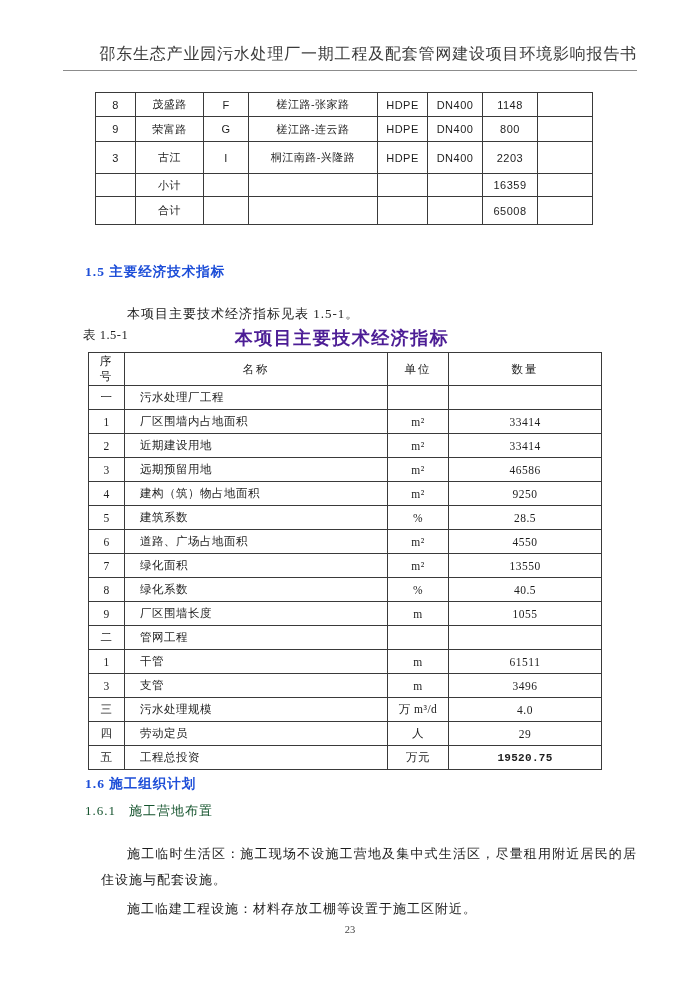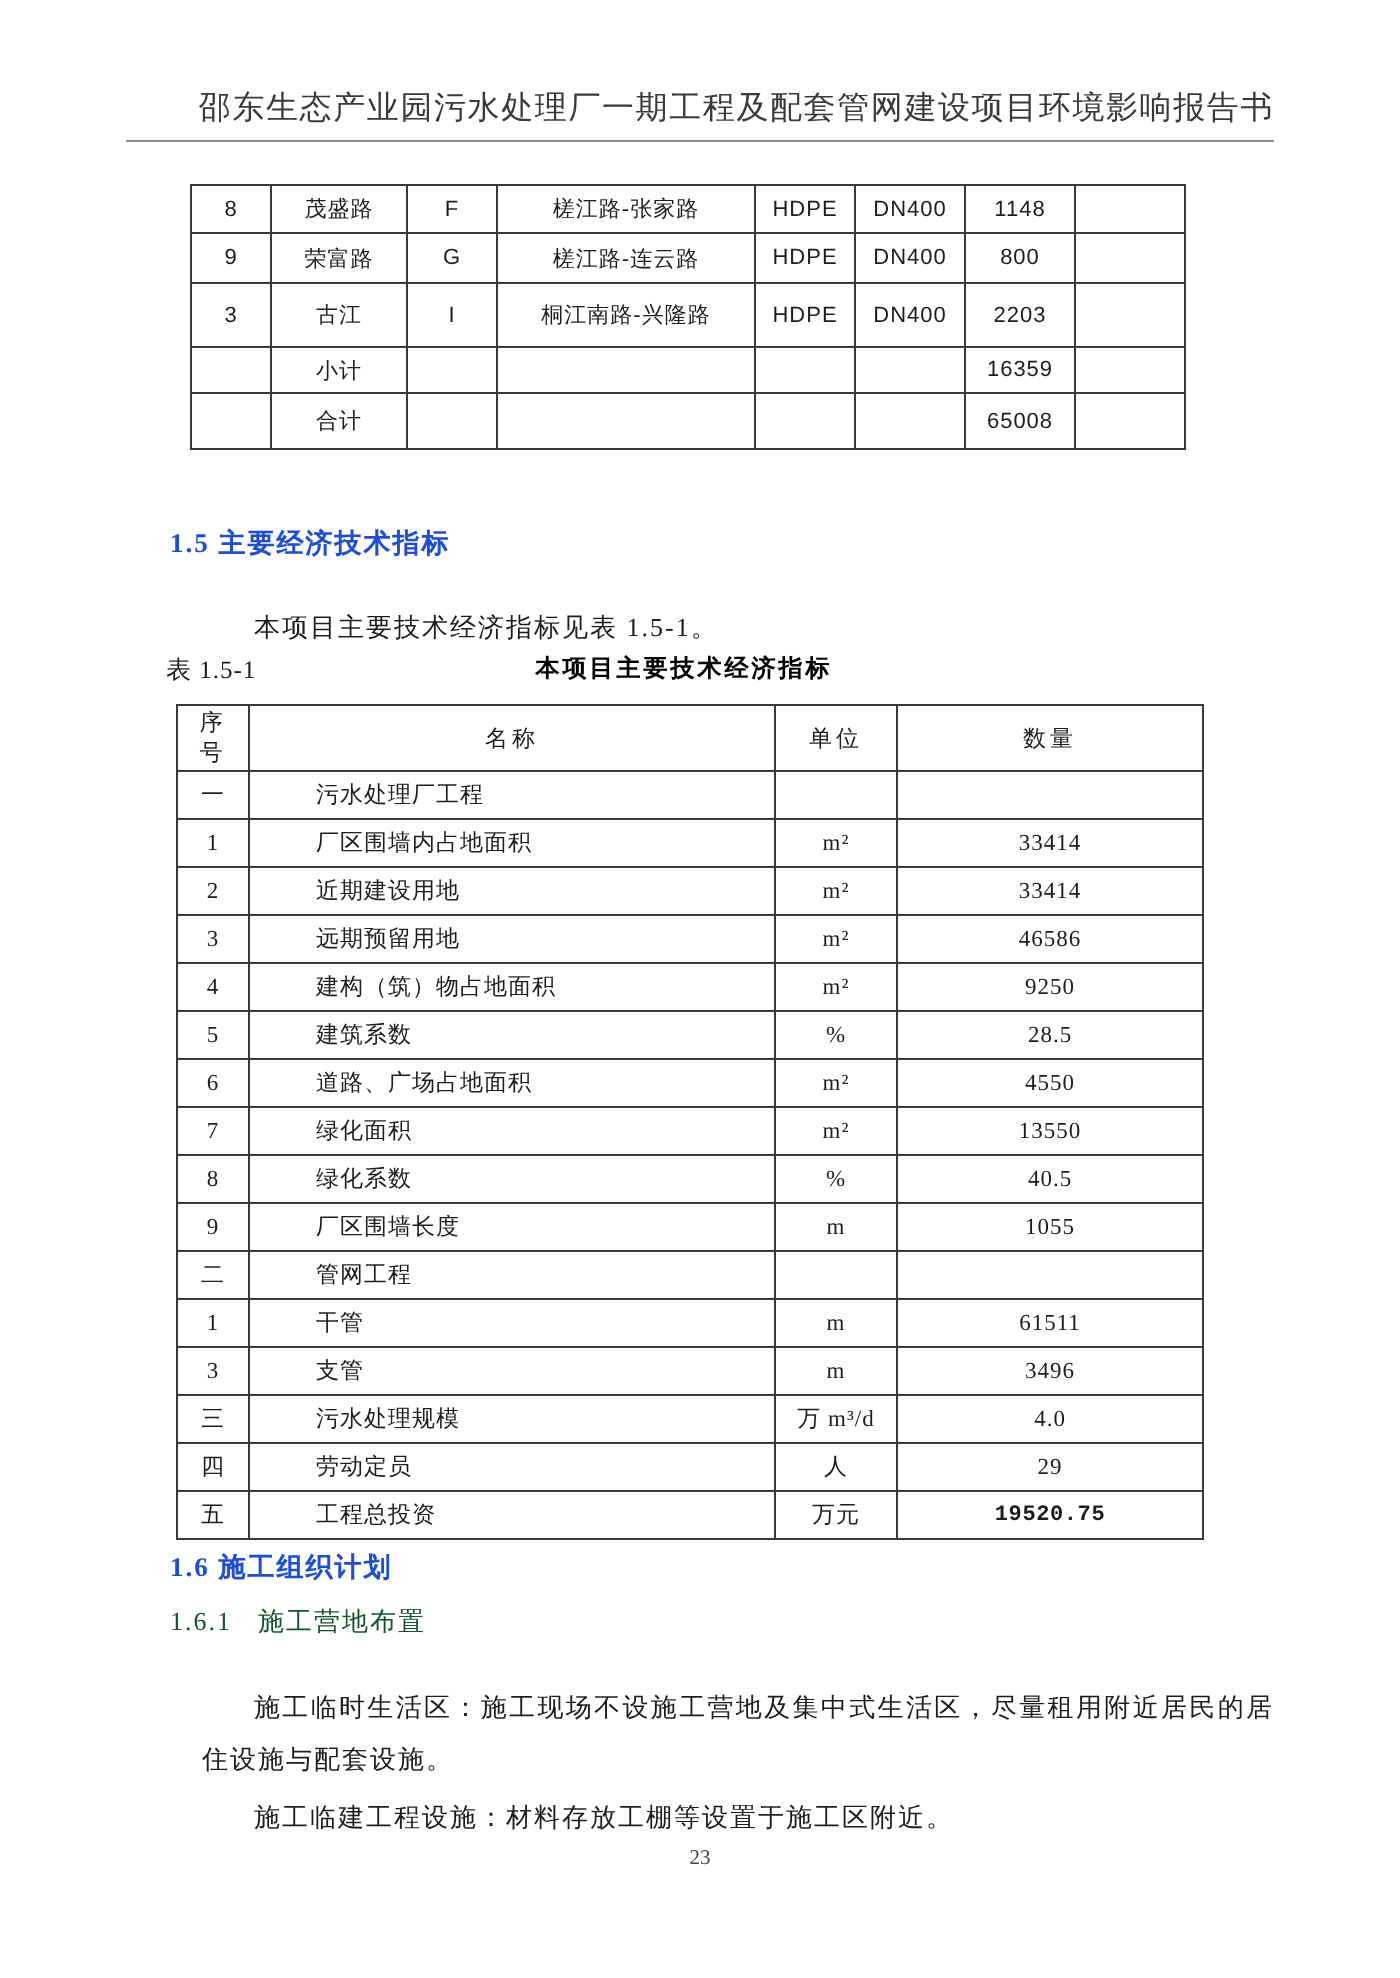--- a/index.html
+++ b/index.html
@@ -71,33 +71,33 @@
   
   .caption{
     position:absolute;left:83px;top:326px;width:518px;height:18px;
   }
   .cap-label{
     position:absolute;left:0;top:1px;
     font-size:12.5px;letter-spacing:0.5px;
   }
   .cap-title{
     display:block;text-align:center;
-    font-size:12px;font-weight:bold;letter-spacing:1.5px;color:#000000;
+    font-size:18px;font-weight:bold;letter-spacing:1.5px;color:#4c1d95;
   }
 
   
   .t151{
     position:absolute;left:88px;top:352px;width:513px;
     font-size:11.5px;letter-spacing:0.5px;
     border:1.5px solid #262626;
   }
   .t151 thead tr{height:23px;padding-left:28px;}
   .t151 tbody tr{height:24px;}
   .t151 th{letter-spacing:2px;}
-  .t151 td.name{text-align:left;padding-left:33px;}
+  .t151 td.name{text-align:left;padding-left:15px;}
   .t151 tbody tr:last-child td.qty{
     font-family:Liberation Mono, monospace;
     font-weight:bold;font-size:11px;letter-spacing:0.3px;margin-top:34px;
   }
 
   
   .page-number{
     position:absolute;left:0;top:924px;width:700px;
     text-align:center;font-size:10.5px;color:#444;
   }

